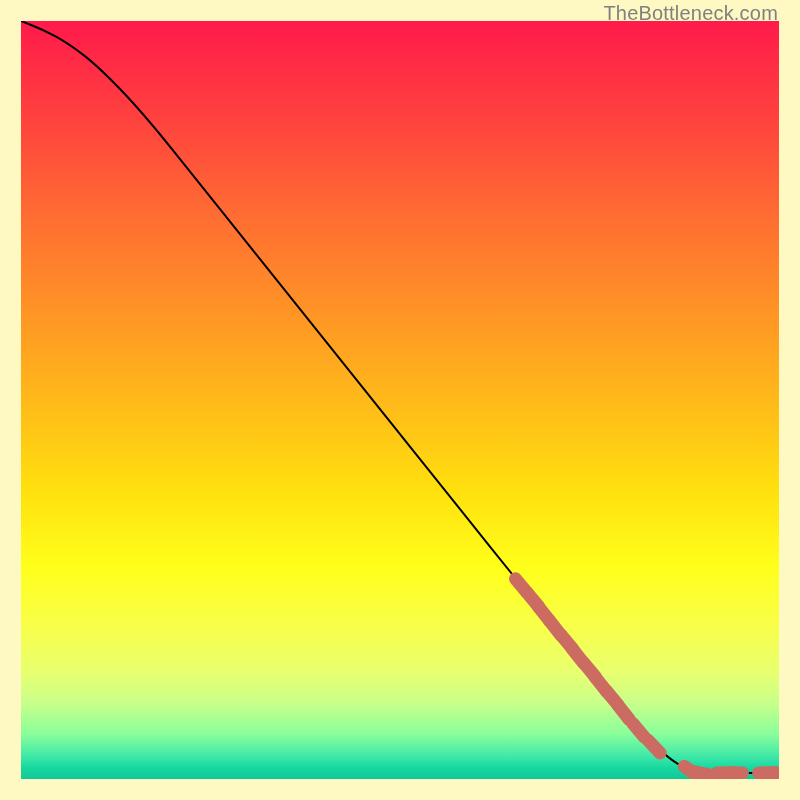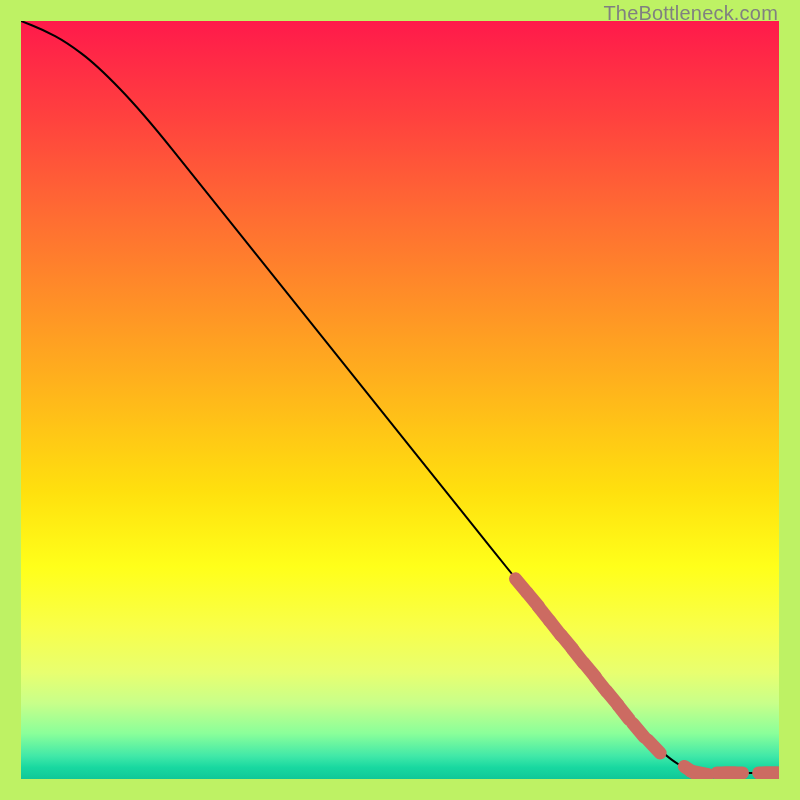--- a/index.html
+++ b/index.html
@@ -8,21 +8,21 @@
     width: 800px;
     height: 800px;
     background: #000;
     font-family: Arial, Helvetica, sans-serif;
     overflow: hidden;
   }
   .stage {
     position: relative;
     width: 800px;
     height: 800px;
-    background: #bef264;
+    background: #fef9c3;
   }
   .plot {
     position: absolute;
     left: 21px;
     top: 21px;
     width: 758px;
     height: 758px;
     background: linear-gradient(to bottom,
       #ff1a4b 0%,
       #ff3f3f 12%,

